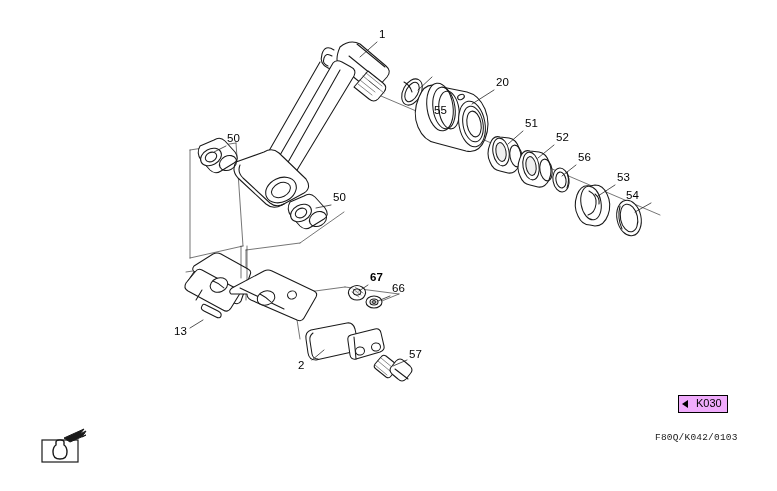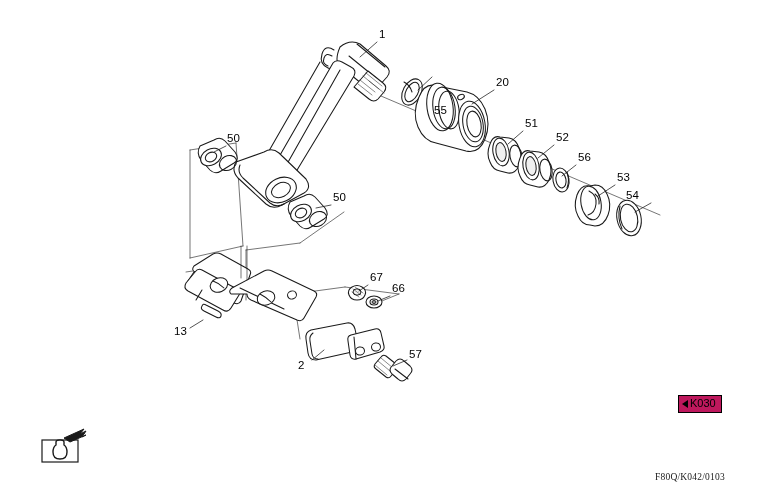--- a/index.html
+++ b/index.html
@@ -19,32 +19,31 @@
     color:#000;
     white-space:nowrap;
     line-height:1;
   }
   #partcode{
     position:absolute;
     font-size:9.5px;
     letter-spacing:0.2px;
     color:#1a1a1a;
     white-space:nowrap;
-    font-family:Liberation Serif, serif;
-    margin-top:40px;
+    font-family:Liberation Mono, monospace;
   }
   #navbox{
     position:absolute;
     left:678px;top:395px;
     border:1.4px solid #000;
-    background:#be185d;
+    background:#f0abfc;
     padding:1px 5px 2px 3px;
     font-size:11px;
     line-height:13px;
-    display:flex;align-items:center;gap:2px;
+    display:flex;align-items:center;gap:8px;
     font-family:"Liberation Sans", sans-serif;
   }
   #navbox .tri{
     width:0;height:0;
     border-top:4.5px solid transparent;
     border-bottom:4.5px solid transparent;
     border-right:6px solid #000;
     display:block;
   }
   #orient{position:absolute;left:40px;top:428px;width:60px;height:36px;}
@@ -269,21 +268,21 @@
       <div class="callout" style="left: 434px; top: 64px; margin-top: 41px;">55</div>
       <div class="callout" style="left: 496px; top: 77px;">20</div>
       <div class="callout" style="left: 525px; top: 118px;">51</div>
       <div class="callout" style="left: 556px; top: 132px;">52</div>
       <div class="callout" style="left: 578px; top: 152px;">56</div>
       <div class="callout" style="left: 617px; top: 172px; text-align: center;">53</div>
       <div class="callout" style="left: 626px; top: 190px;">54</div>
       <div class="callout" style="left: 227px; top: 133px;">50</div>
       <div class="callout" style="left: 333px; top: 192px;">50</div>
       <div class="callout" style="left: 174px; top: 326px;">13</div>
-      <div class="callout" style="left: 370px; top: 272px;">67</div>
+      <div class="callout" style="left: 370px; top: 272px; font-weight: bold;">67</div>
       <div class="callout" style="left: 392px; top: 283px; text-align: right;">66</div>
       <div class="callout" style="left: 298px; top: 360px;">2</div>
       <div class="callout" style="left: 409px; top: 349px;">57</div>
     </div>
 
   <div id="navbox">
     <span class="tri"></span>
     <span>K030</span>
   </div>
 

